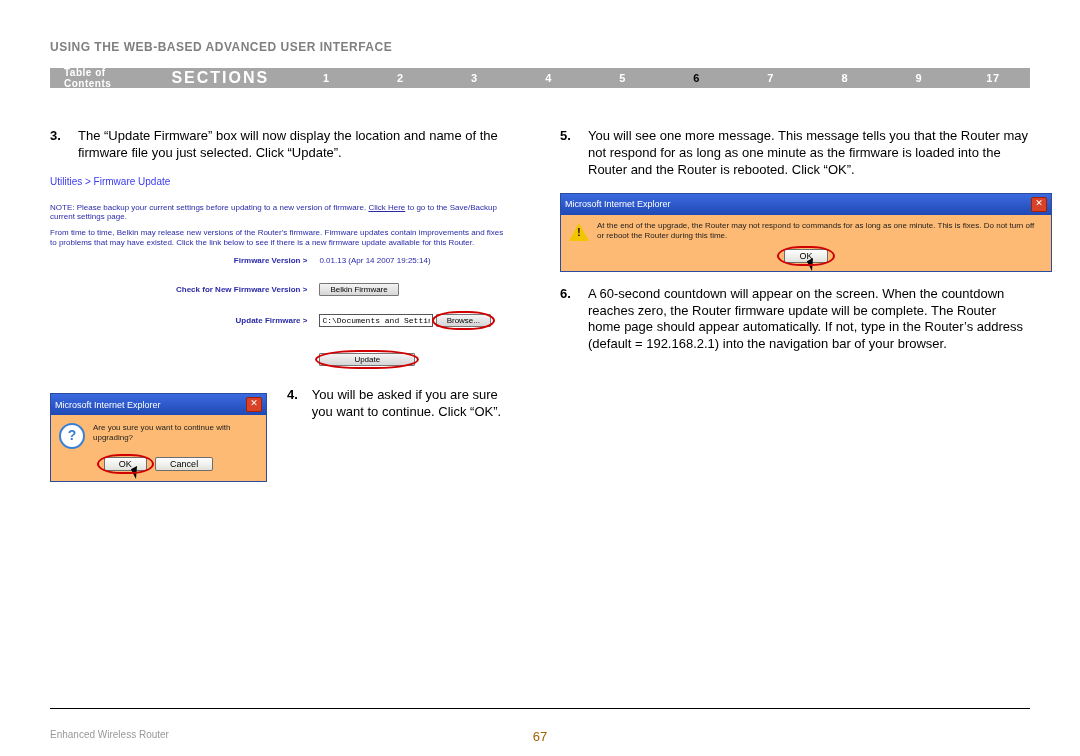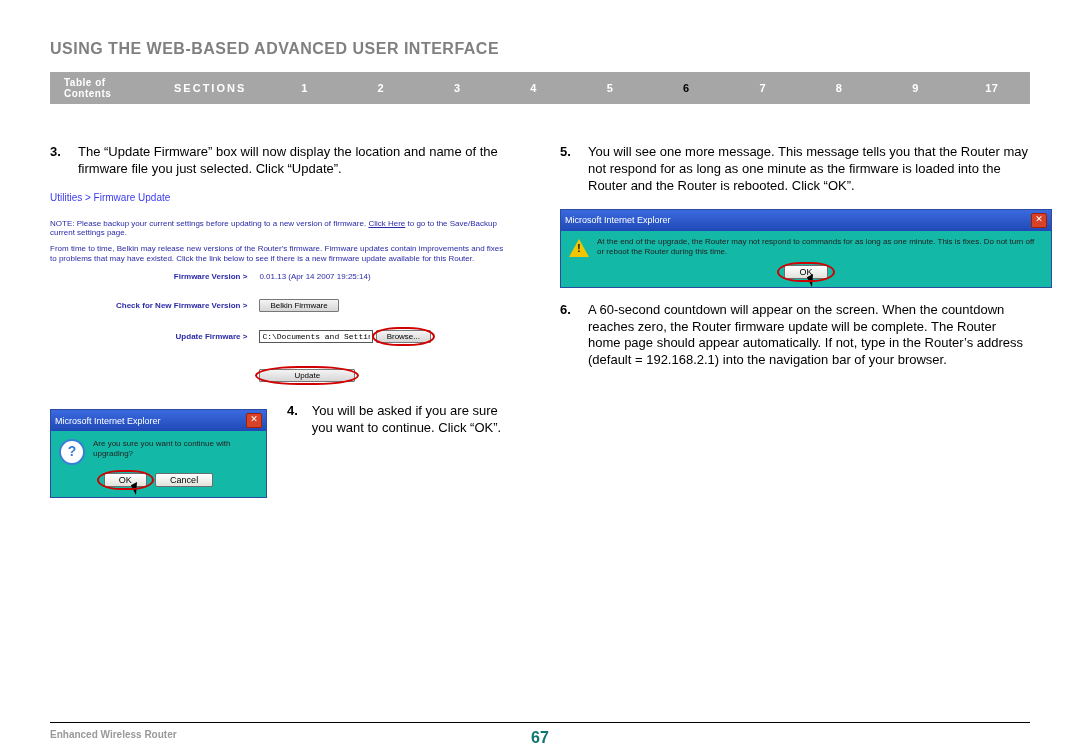--- a/index.html
+++ b/index.html
@@ -9,41 +9,41 @@
     height: 756px;
     font-family: Arial, Helvetica, sans-serif;
     background: #ffffff;
     position: relative;
     overflow: hidden;
   }
   .page {
     padding: 40px 50px 0 50px;
   }
   .title {
-    font-size: 16px;
+    font-size: 12px;
     font-weight: bold;
     letter-spacing: 0.5px;
     color: #808080;
     margin-bottom: 14px;
   }
   .navbar {
     background: #a6a6a6;
-    height: 32px;
+    height: 20px;
     display: flex;
     align-items: center;
     font-size: 10px;
     font-weight: bold;
     color: #ffffff;
     letter-spacing: 0.5px;
   }
   .navbar .toc {
     padding: 0 14px;
   }
   .navbar .sections {
-    font-size: 11px;
+    font-size: 16px;
     letter-spacing: 2px;
     padding: 0 20px 0 8px;
   }
   .navbar .navnum {
     width: 80px;
     text-align: center;
     font-size: 11px;
   }
   .navbar .navnum.active { color: #000; }
   .columns {
@@ -64,21 +64,21 @@
   
   .shotA {
     margin: 10px 0 18px 0;
     font-size: 8px;
     color: #003db8;
     width: 460px;
   }
   .shotA .bc { font-weight: normal; font-size: 10px; color: #3a3af0; margin-bottom: 16px; }
   .shotA .para { color: #2a2aa8; margin-bottom: 6px; line-height: 1.2; }
   .shotA .clickhere { text-decoration: underline; }
-  .shotA table { margin-left: 60px; font-size: 8px; color: #2a2aa8; border-collapse: collapse; }
+  .shotA table { margin-left: 120px; font-size: 8px; color: #2a2aa8; border-collapse: collapse; }
   .shotA td { padding: 3px 6px; vertical-align: middle; }
   .shotA td.lab { text-align: right; font-weight: bold; }
   .shotA .btn {
     display: inline-block;
     background: linear-gradient(#f4f4f4, #d6d6d6);
     border: 1px solid #777;
     color: #000;
     font-size: 8px;
     padding: 1px 10px;
     border-radius: 1px;
@@ -100,21 +100,21 @@
     content: "";
     position: absolute;
     left: -4px; top: -3px; right: -4px; bottom: -3px;
     border: 2px solid #d00000;
     border-radius: 50% / 60%;
     pointer-events: none;
   }
   
   .dlg {
     border: 1px solid #2b4ba0;
-    background: #14b8a6;
+    background: #fdba74;
     font-family: Tahoma, Arial, sans-serif;
     margin: 6px 0 14px 0;
   }
   .dlg .titlebar {
     background: linear-gradient(#3b6ae0, #1f49b5);
     color: #fff;
     font-size: 9px;
     padding: 3px 4px;
     display: flex;
     justify-content: space-between;
@@ -193,33 +193,33 @@
   .step4wrap .dlg { width: 215px; flex: 0 0 auto; }
   .step4wrap .txtblk { display: flex; gap: 14px; font-size: 13px; line-height: 1.3; }
   .step4wrap .txtblk .num { font-weight: bold; }
   
   .footer {
     position: absolute;
     bottom: 16px;
     left: 50px;
     right: 50px;
     border-top: 1px solid #000;
-    padding-top: 6px;
+    padding-top: 20px;
     display: flex;
     font-size: 10px;
     color: #999;
-    font-weight: bold;
+    font-weight: normal;
   }
   .footer .ftitle { flex: 0 0 auto; }
   .footer .fpage {
     position: absolute;
     left: 50%;
     transform: translateX(-50%);
-    color: #0f766e;
-    font-size: 16px;
+    color: #a16207;
+    font-size: 13px;
   }
   .dlgC { width: 490px; }
   .dlgC .body { padding: 6px 8px 8px 8px; }
 </style>
 </head>
 <body>
 
 <div class="page">
   <div class="title">USING THE WEB-BASED ADVANCED USER INTERFACE</div>
 

